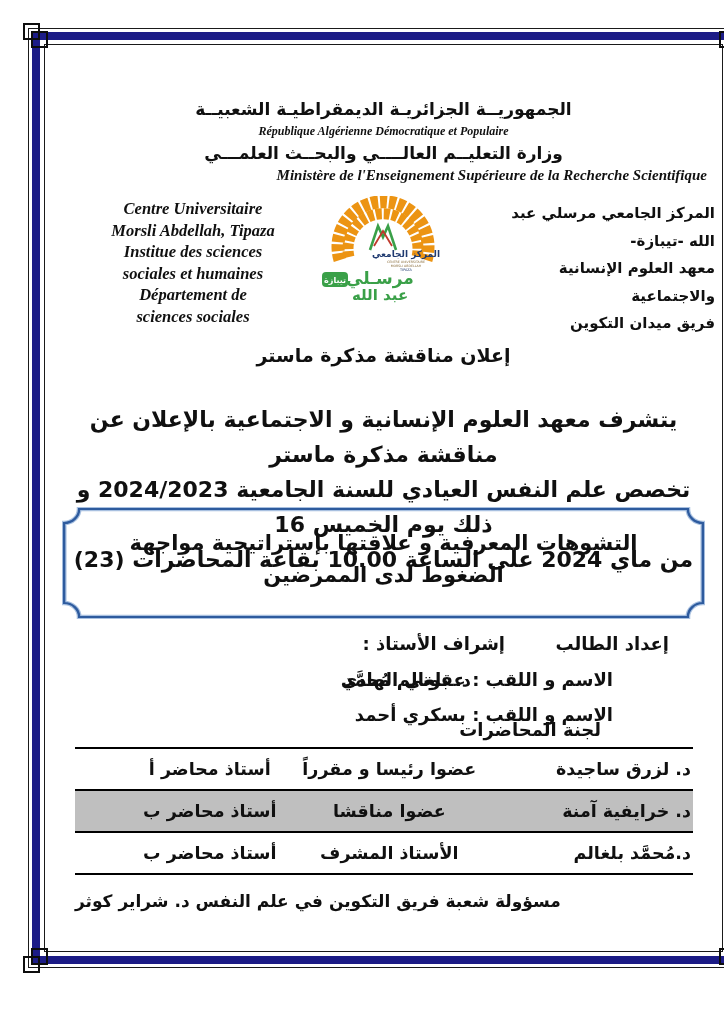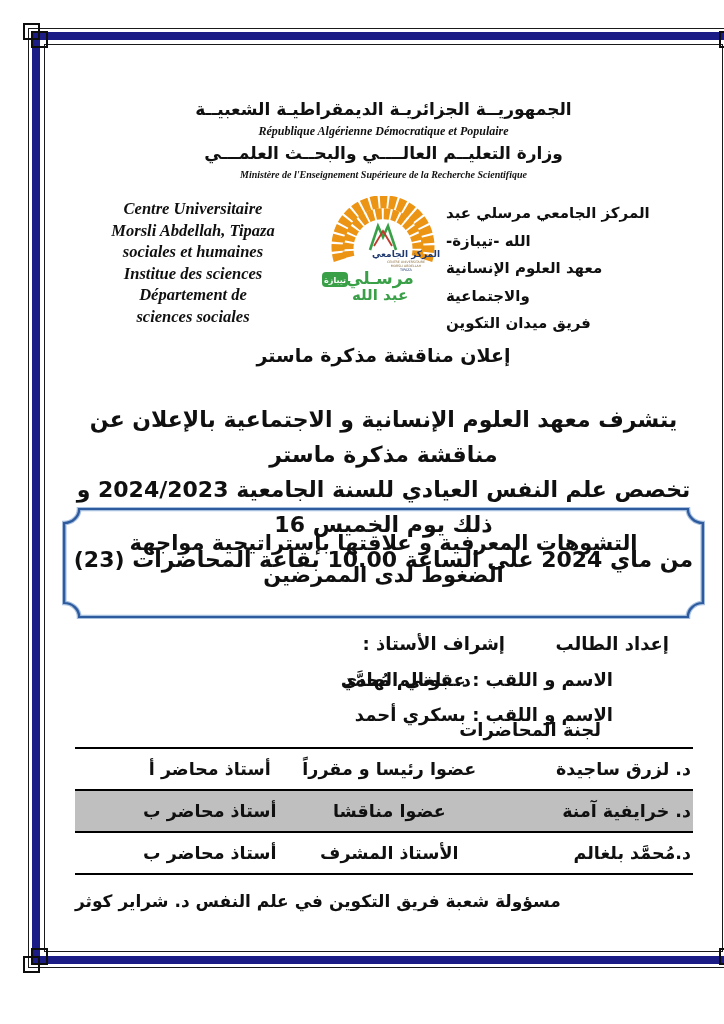--- a/index.html
+++ b/index.html
@@ -13,28 +13,28 @@
   .csq{position:absolute;width:13px;height:13px;border:2.5px solid #0d0d0d;background:transparent;}
   .csq.tl1{top:23px;left:23px;} .csq.tl2{top:31px;left:31px;}
   .csq.tr1{top:23px;right:23px;} .csq.tr2{top:31px;right:31px;}
   .csq.bl1{bottom:23px;left:23px;} .csq.bl2{bottom:31px;left:31px;}
   .csq.br1{bottom:23px;right:23px;} .csq.br2{bottom:31px;right:31px;}
 
   
   .hdr{position:absolute;top:98px;left:60px;right:60px;text-align:center;line-height:22px;}
   .hdr .ar{font-weight:700;font-size:17px;direction:rtl;}
   .hdr .fr{font-family:"Liberation Serif",serif;font-style:italic;font-weight:700;font-size:12px;}
-  .hdr .fr2{font-size:10px;}
+  .hdr .fr2{font-size:15px;text-align:right;}
 
   
   .inst{position:absolute;top:196px;left:66px;right:52px;display:flex;align-items:flex-start;}
   .inst-left{width:254px;font-family:"Liberation Serif",serif;font-style:italic;font-weight:700;
              font-size:16.5px;line-height:21.5px;text-align:center;padding-top:2px;}
   .logo-wrap{width:126px;height:120px;flex:0 0 auto;}
-  .inst-right{flex:1;direction:rtl;text-align:left;font-weight:700;font-size:15px;line-height:27.5px;padding-top:4px;}
+  .inst-right{flex:1;direction:rtl;text-align:right;font-weight:700;font-size:15px;line-height:27.5px;padding-top:4px;}
 
   
   .ann-title{position:absolute;top:344px;left:0;right:0;text-align:center;direction:rtl;
              font-weight:700;font-size:19px;}
   .ann-body{position:absolute;top:402px;left:58px;right:58px;direction:rtl;text-align:center;
             font-weight:700;font-size:22px;line-height:35px;}
 
   
   .plaque{position:absolute;top:507px;left:62px;right:62px;height:112px;}
   .plaque svg{position:absolute;inset:0;width:100%;height:100%;}
@@ -84,22 +84,22 @@
     <div class="ar">الجمهوريــة الجزائريـة الديمقراطيـة الشعبيــة</div>
     <div class="fr">République Algérienne Démocratique et Populaire</div>
     <div class="ar">وزارة التعليــم العالــــي والبحــث العلمـــي</div>
     <div class="fr fr2">Ministère de l'Enseignement Supérieure de la Recherche Scientifique</div>
   </div>
 
   <div class="inst">
     <div class="inst-left">
       <div>Centre   Universitaire</div>
       <div>Morsli Abdellah, Tipaza</div>
+      <div>Institue des sciences</div>
       <div>sociales et humaines</div>
-      <div>Institue des sciences</div>
       <div>Département de</div>
       <div>sciences sociales</div>
     </div>
 
     <div class="logo-wrap">
       <svg viewBox="0 0 126 120">
 
         <path d="M 20 64 A 45 45 0 1 1 106 64" fill="none" stroke="#ec9413" stroke-width="13" stroke-dasharray="7 2"></path>
         <path d="M 29 61 A 35 35 0 1 1 97 61" fill="none" stroke="#ec9413" stroke-width="11" stroke-dasharray="6 2"></path>
 

